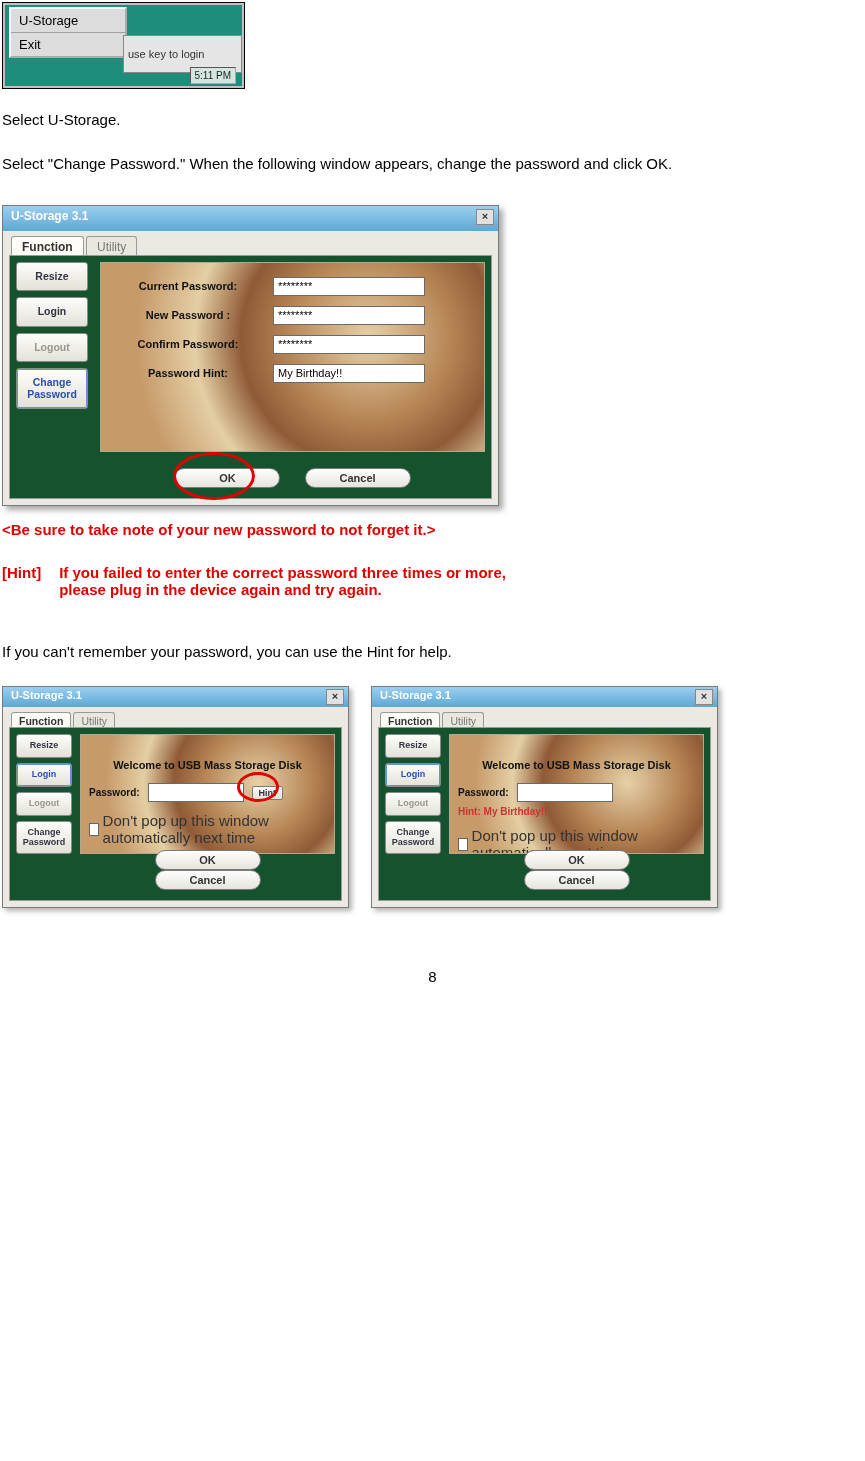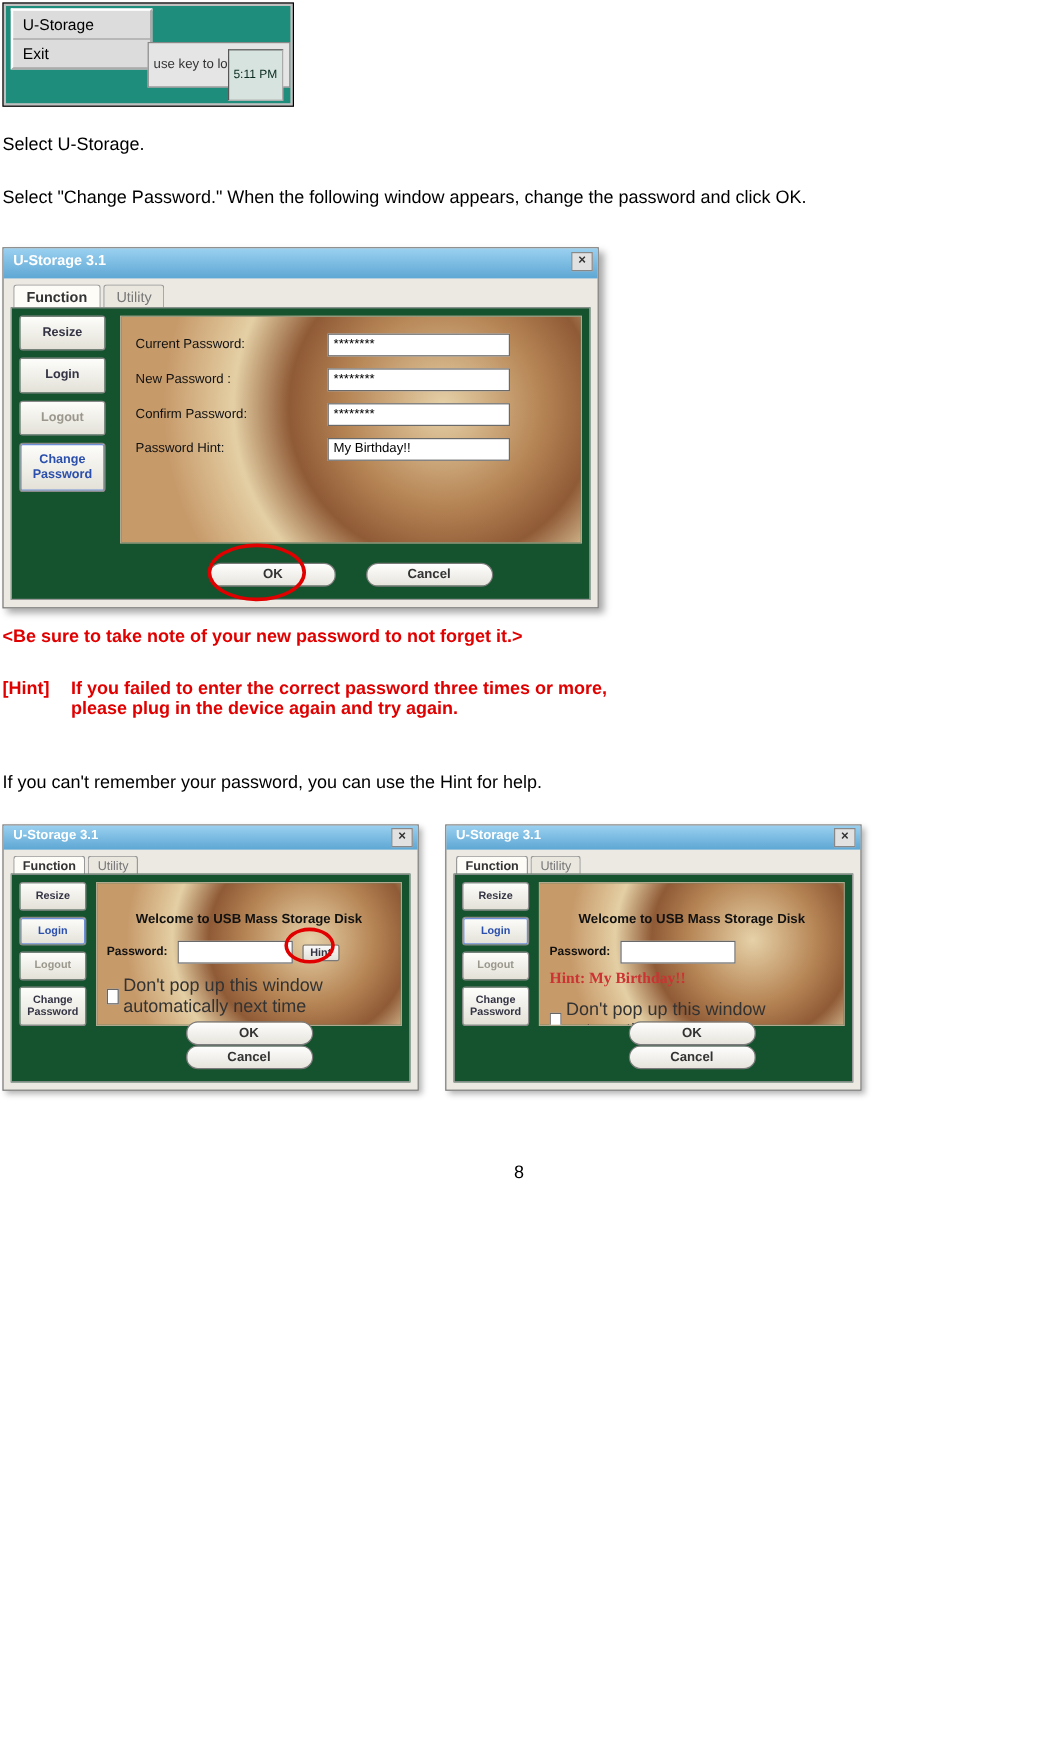--- a/index.html
+++ b/index.html
@@ -51,21 +51,21 @@
     font-size: 11px;
     padding: 12px 4px;
     color:#333;
   }
   .tray-clock {
     position: absolute;
     right: 8px; bottom: 4px;
     font-size: 10px;
     color: #0a2a20;
     background: #d7e3df;
-    padding: 15px 4px;
+    padding: 2px 4px;
     border: 1px inset #aaa;
   }
   
   .para { margin: 8px 2px 24px 2px; line-height: 1.35; }
   .red { color: #e00000; font-weight: bold; }
   .note-row { display: flex; gap: 18px; margin: 6px 2px 0 2px; }
   .note-label { flex: 0 0 auto; color:#e00000; font-weight:bold; }
   .note-body { color:#e00000; font-weight:bold; }
   
   .app-shot {
@@ -117,21 +117,21 @@
   .side-btn.disabled { color:#9a978c; }
   .side-btn.active { color:#2a4fac; box-shadow:0 0 0 1px #6e8fd8 inset;}
   .form-area {
     position:absolute; left:90px; right:6px; top:6px; bottom:46px;
     border:1px solid #b1a98f;
     background: radial-gradient(circle at 70% 40%, #e6d1a8 0%, #b68555 28%, #8f5a36 44%, #e4cfa4 60%, #c79a6a 80%);
     padding:14px 12px 10px 12px;
     overflow:hidden;
   }
   .form-row { display:flex; align-items:center; margin-bottom:10px; gap:10px;}
-  .form-row label { width:150px; font-size:11px; font-weight:normal; color:#111;}
+  .form-row label { width:150px; font-size:11px; font-weight:bold; color:#111;text-align:center;}
   .form-row input {
     flex:0 0 140px; height:17px;
     border:1px solid #6a6a6a; background:#fff;
     font-size:11px; padding:0 4px;
   }
   .btn-row { text-align:center; padding:8px 0 4px 0;}
   .oval-btn {
     display:inline-block; min-width:76px;
     border:1px solid #7a7a7a; border-radius:12px;
     background:linear-gradient(#fefefe,#e6e4dc);
@@ -156,21 +156,21 @@
   .mini-shot .tabs{font-size:11px;}
   .mini-shot .tab{padding:2px 7px 1px;font-size:10.5px;}
   .mini-shot .app-body{min-height:160px;}
   .mini-shot .side-btns{width:56px;}
   .mini-shot .side-btn{font-size:9px;padding:6px 2px;margin-bottom:5px;}
   .mini-shot .form-area{left:70px;padding:22px 8px;}
   .mini-welcome{font-size:11px;font-weight:bold;color:#111;text-align:center;margin:2px 0 12px;}
   .mini-pass-row{display:flex;align-items:center;gap:8px;font-size:10px;font-weight:bold;color:#111;}
   .mini-pass-row input{width:90px;height:15px;border:1px solid #6a6a6a;background:#fff;}
   .hint-btn{border:1px solid #7a7a7a;border-radius:2px;background:linear-gradient(#fafafa,#e2e0d8);font-size:9px;font-weight:bold;padding:1px 6px;color:#334;}
-  .hint-line{font-size:13px;font-weight:bold;color:#c33; margin-top:4px;font-family:Liberation Serif, serif;}
+  .hint-line{font-size:10px;font-weight:bold;color:#c33; margin-top:4px;}
   .check-row{font-size:15px;color:#333;margin-top:10px;display:flex;align-items:center;gap:4px;}
   .check-row .cb{width:11px;height:11px;border:1px solid #666;background:#fff;display:inline-block;}
   .mini-btn-row{text-align:center;padding:6px 0;}
   .page-num{text-align:center;font-size:15px;margin-top:60px;}
 </style>
 </head>
 <body>
 
 <div class="page">
 

